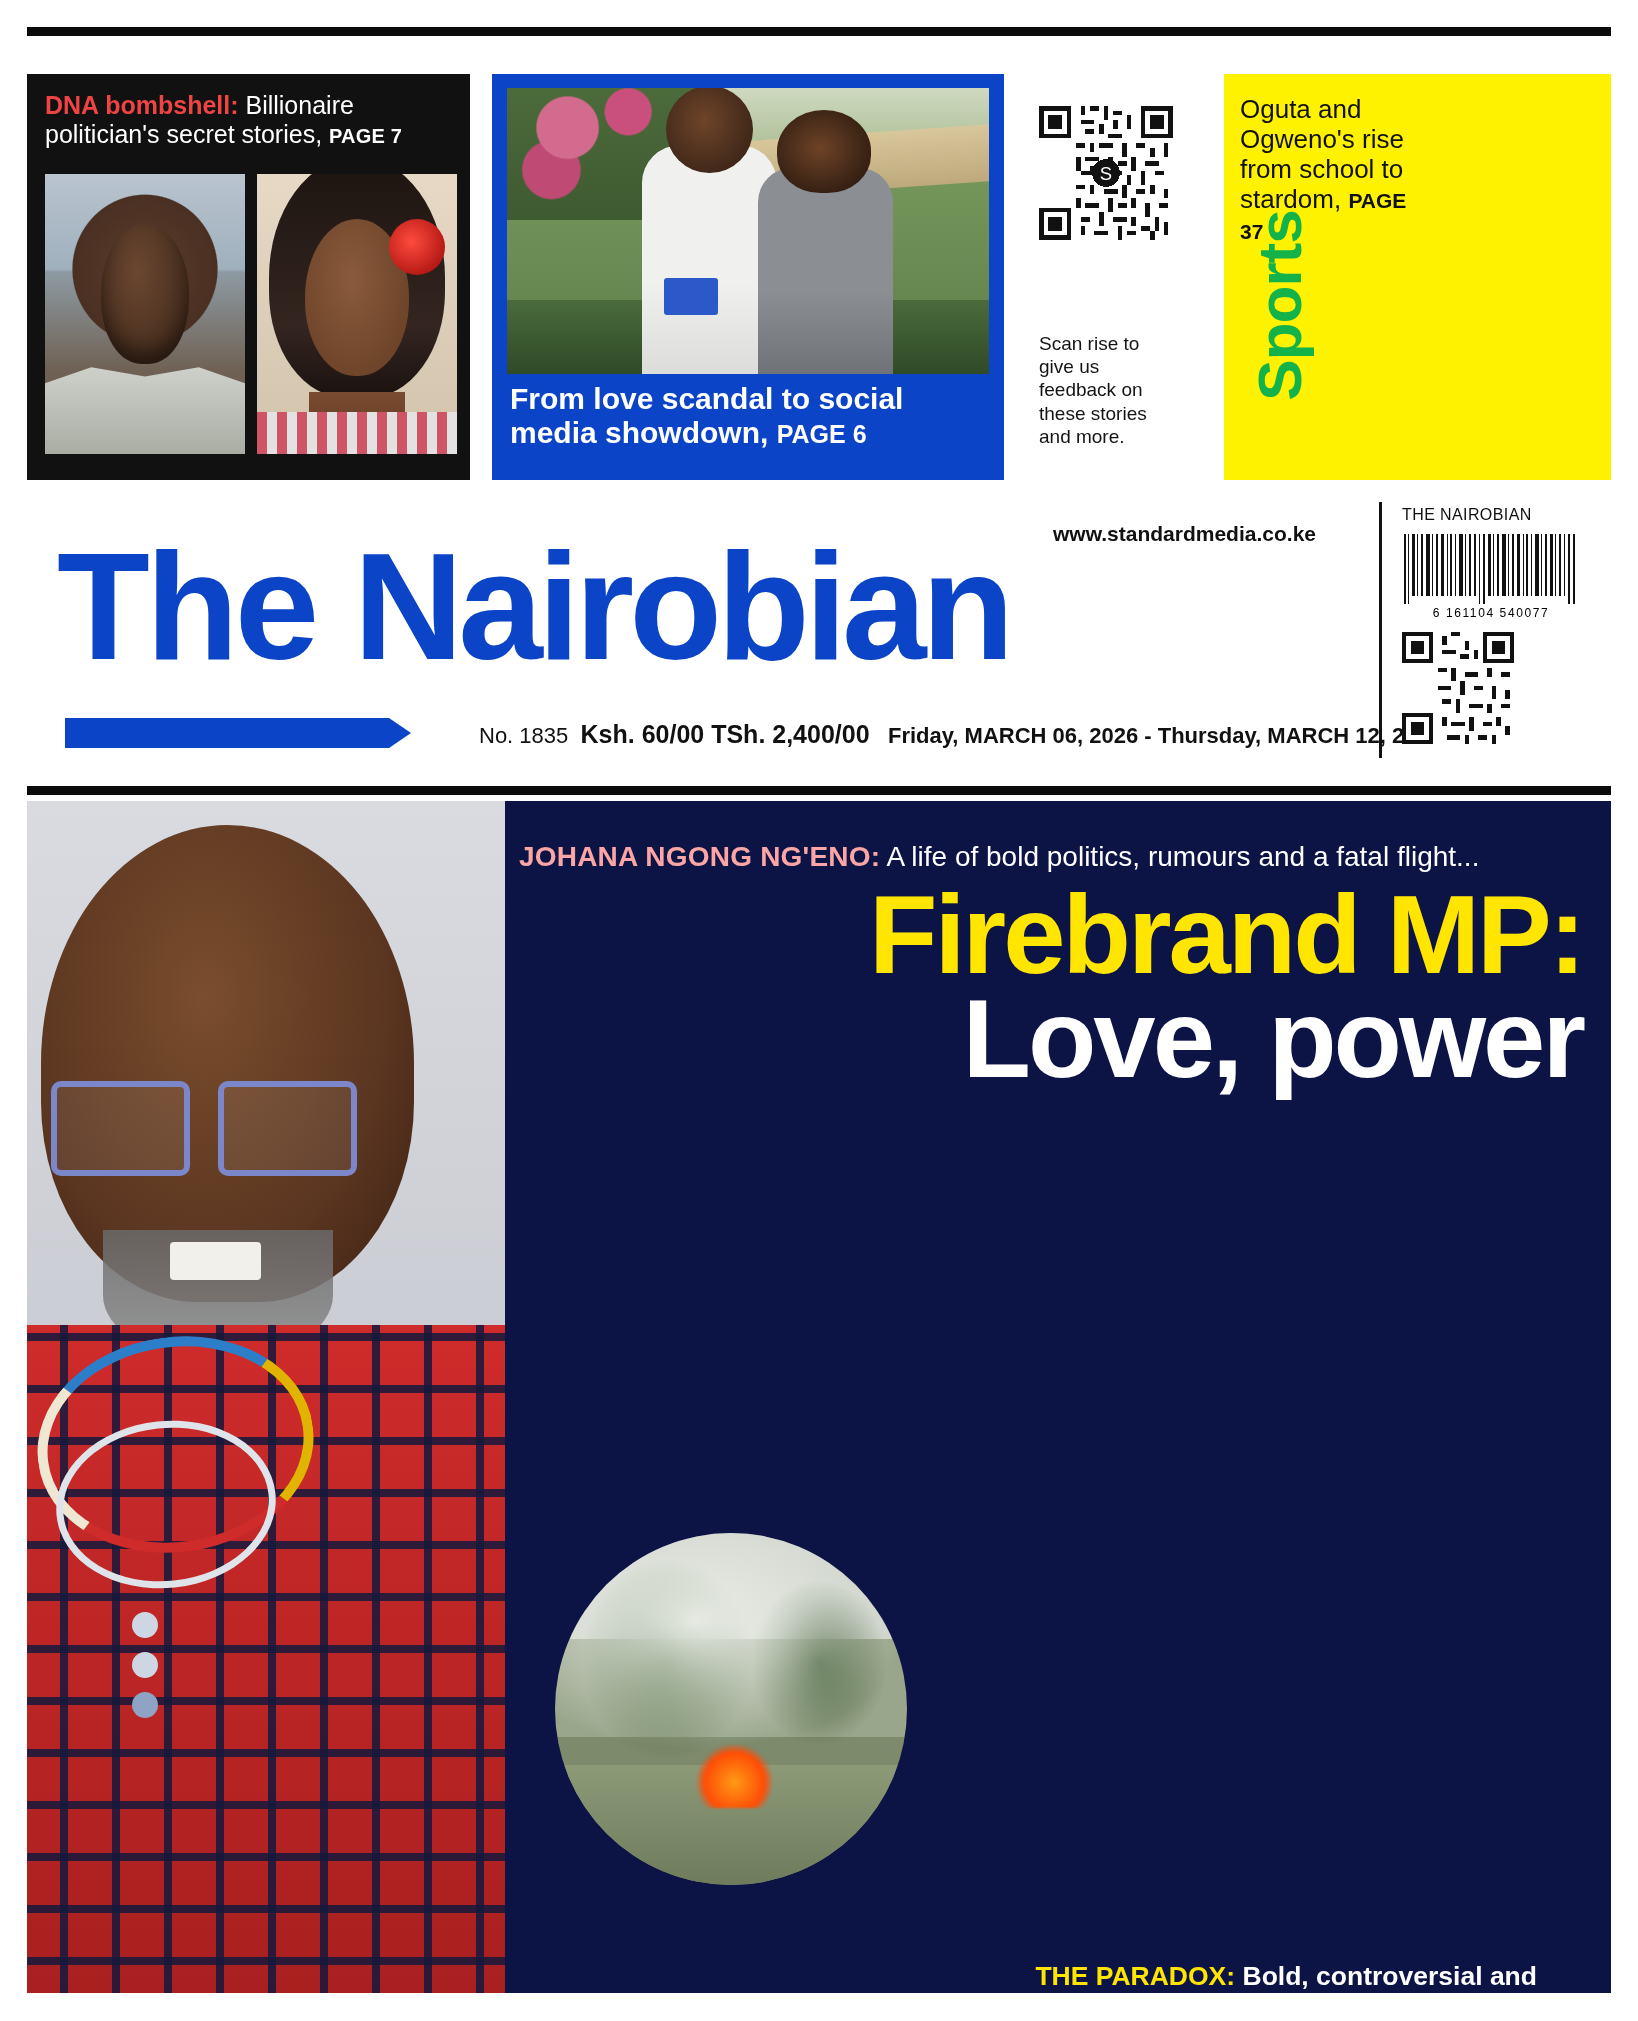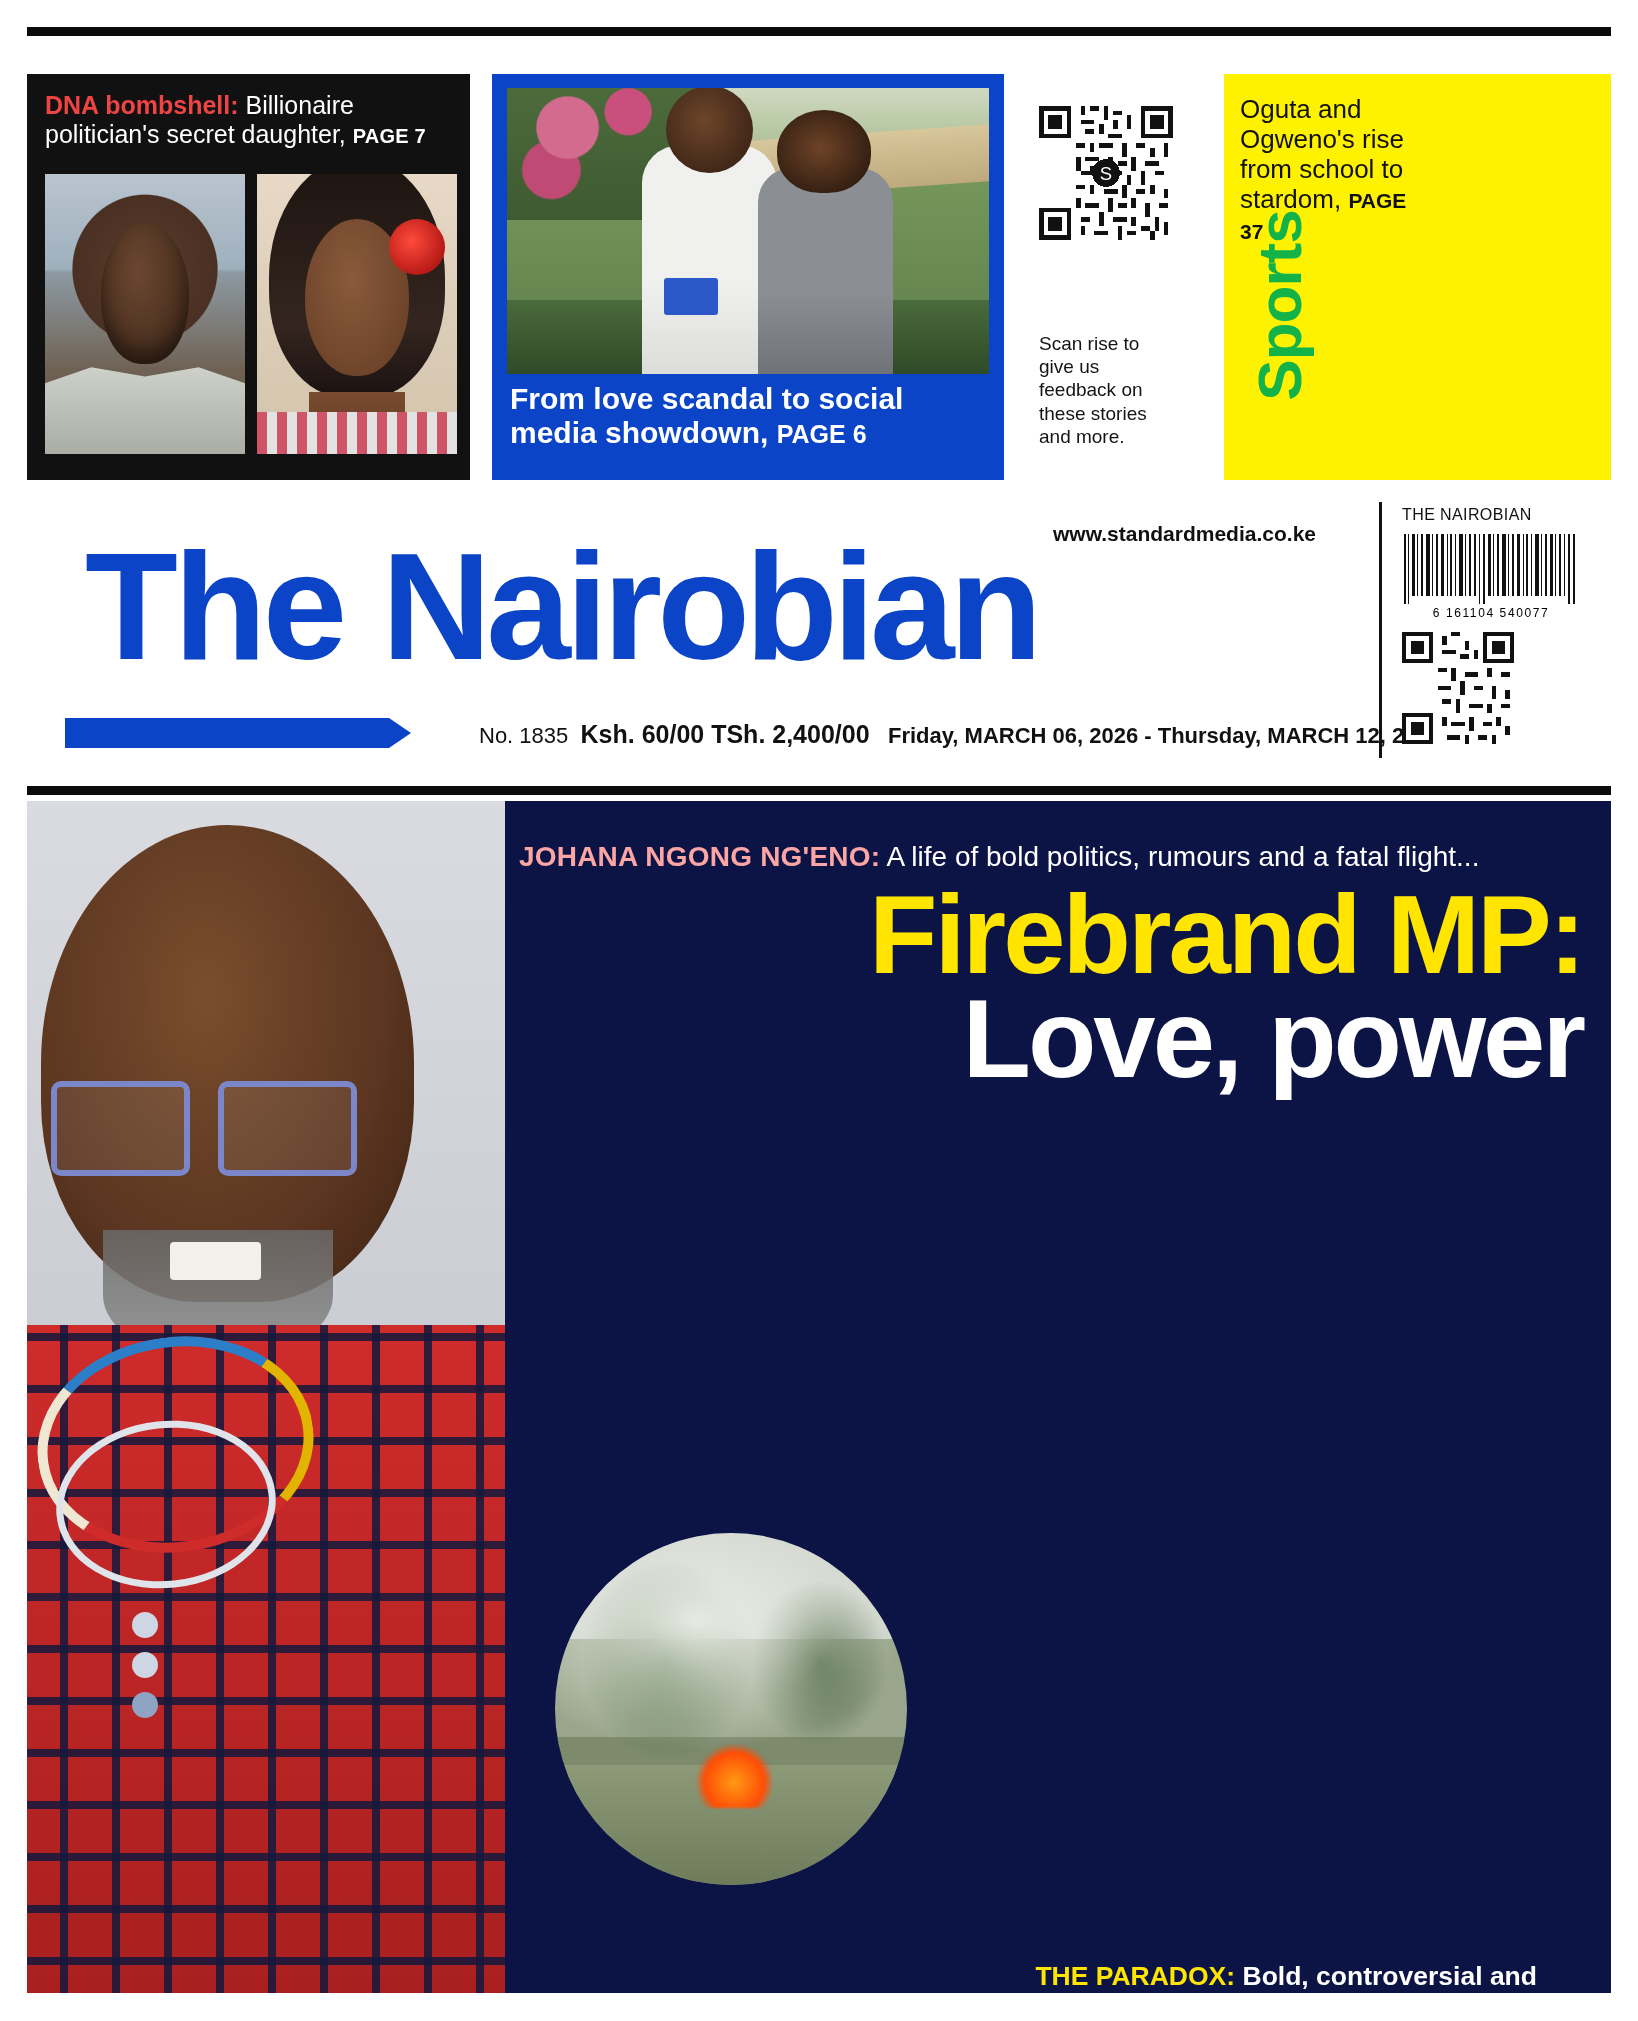--- a/index.html
+++ b/index.html
@@ -222,21 +222,21 @@
   .site-url {
     position:absolute; right: 18px; top: 22px;
     font-size: 21px; font-weight: 700; color:#111;
   }
   .title {
     position:absolute; left: 30px; top: 30px;
     font-size: 152px; line-height: 1;
     font-weight: 700; color:#0b44c6; letter-spacing: -5px;
     white-space: nowrap;
   }
-  .title .the { letter-spacing:-4px;margin-left:28px; }
+  .title .the { letter-spacing:-4px; }
   .slogan-wrap {
     position:absolute; left: 38px; top: 218px; width: 346px; height: 30px;
   }
   .slogan {
     position:absolute; inset:0;
     background:#0b44c6;
     clip-path: polygon(0 0, calc(100% - 22px) 0, 100% 50%, calc(100% - 22px) 100%, 0 100%);
   }
   .issue-line {
     position:absolute; left: 452px; top: 220px;
@@ -386,21 +386,21 @@
 <body>
 
 <div class="page">
 
   <div class="top-rule"></div>
 
   <div class="teasers">
 
     <div class="teaser1">
       <div class="cap">
-        <b>DNA bombshell:</b><span> Billionaire politician's secret daughter,</span> <span class="pg">PAGE 7</span>
+        <b>DNA bombshell:</b><span> Billionaire politician's secret stories,</span> <span class="pg">PAGE 7</span>
       </div>
       <div class="t1photos">
         <div class="ph">
             <div class="manA"></div>
           </div>
         <div class="ph">
           <div class="womanB">
             <div class="hair"></div>
               <div class="face"></div>
               <div class="flower"></div>

